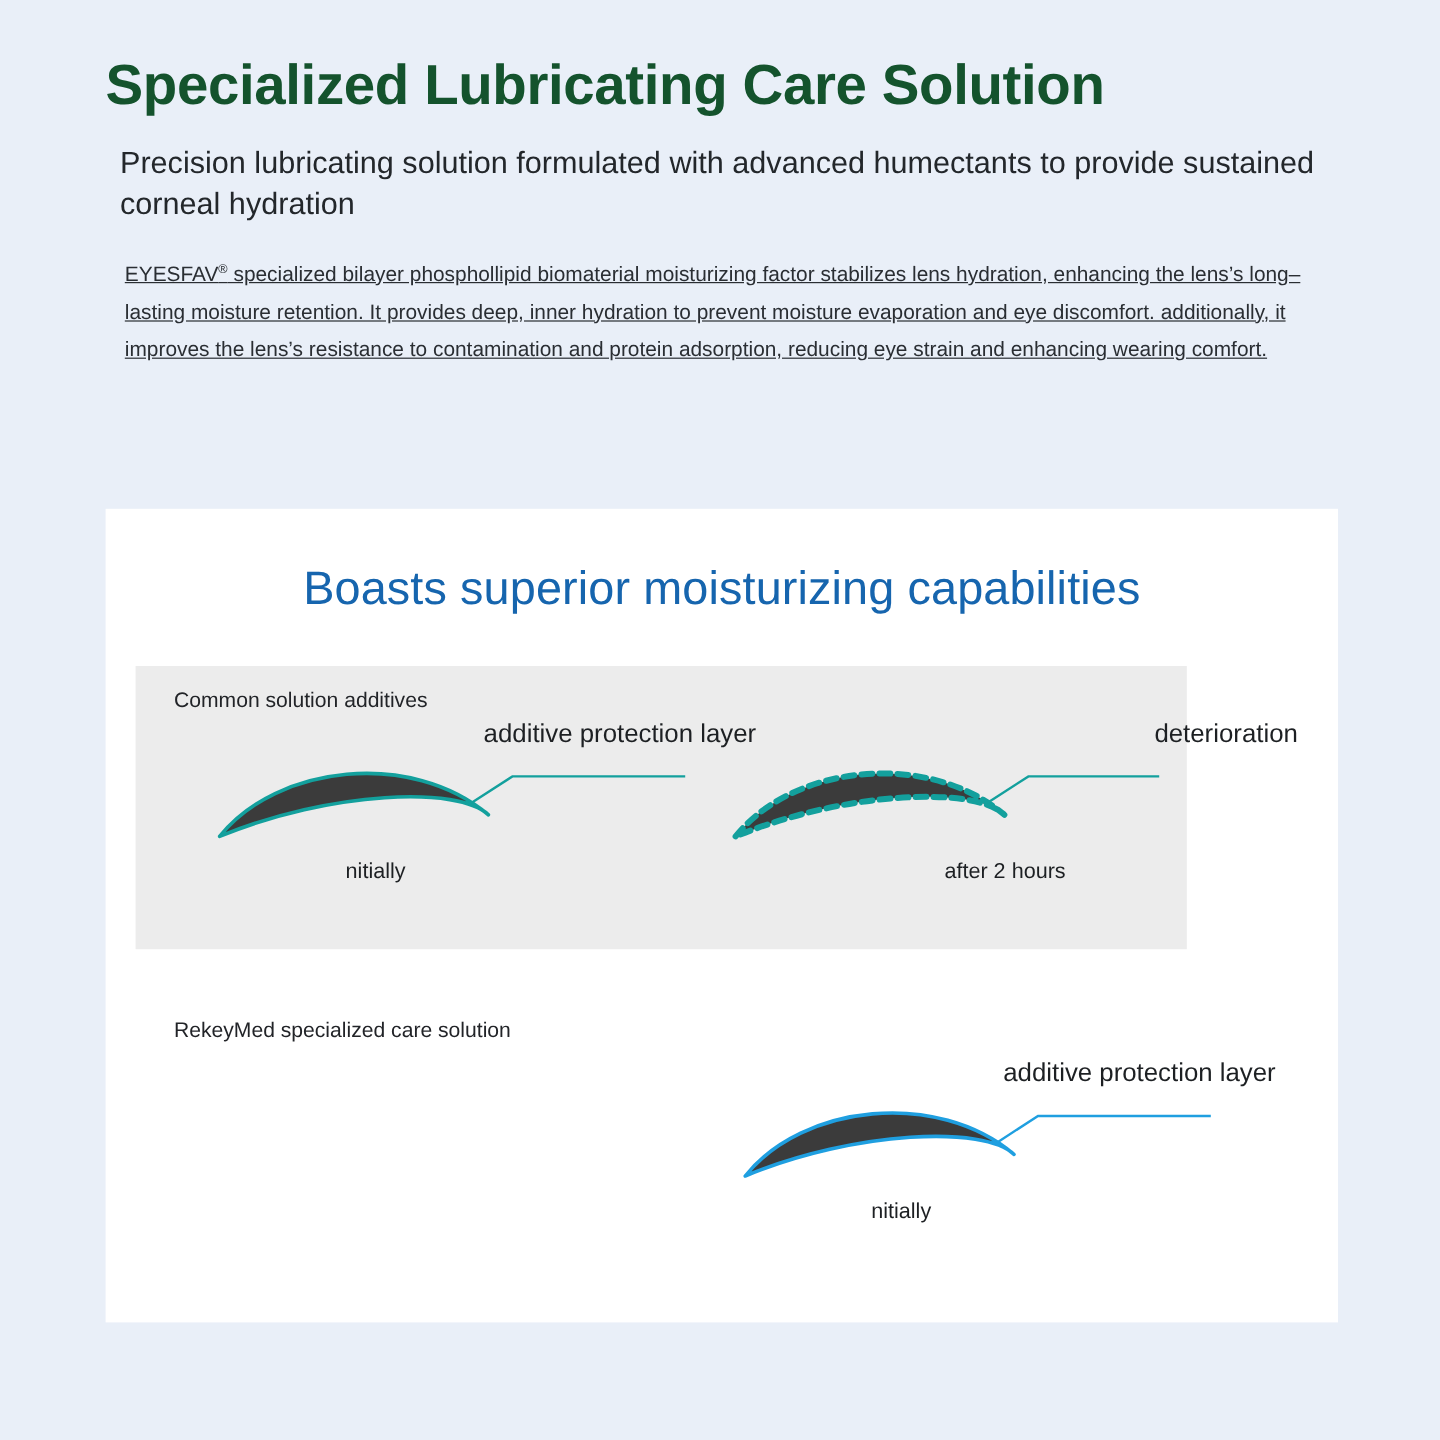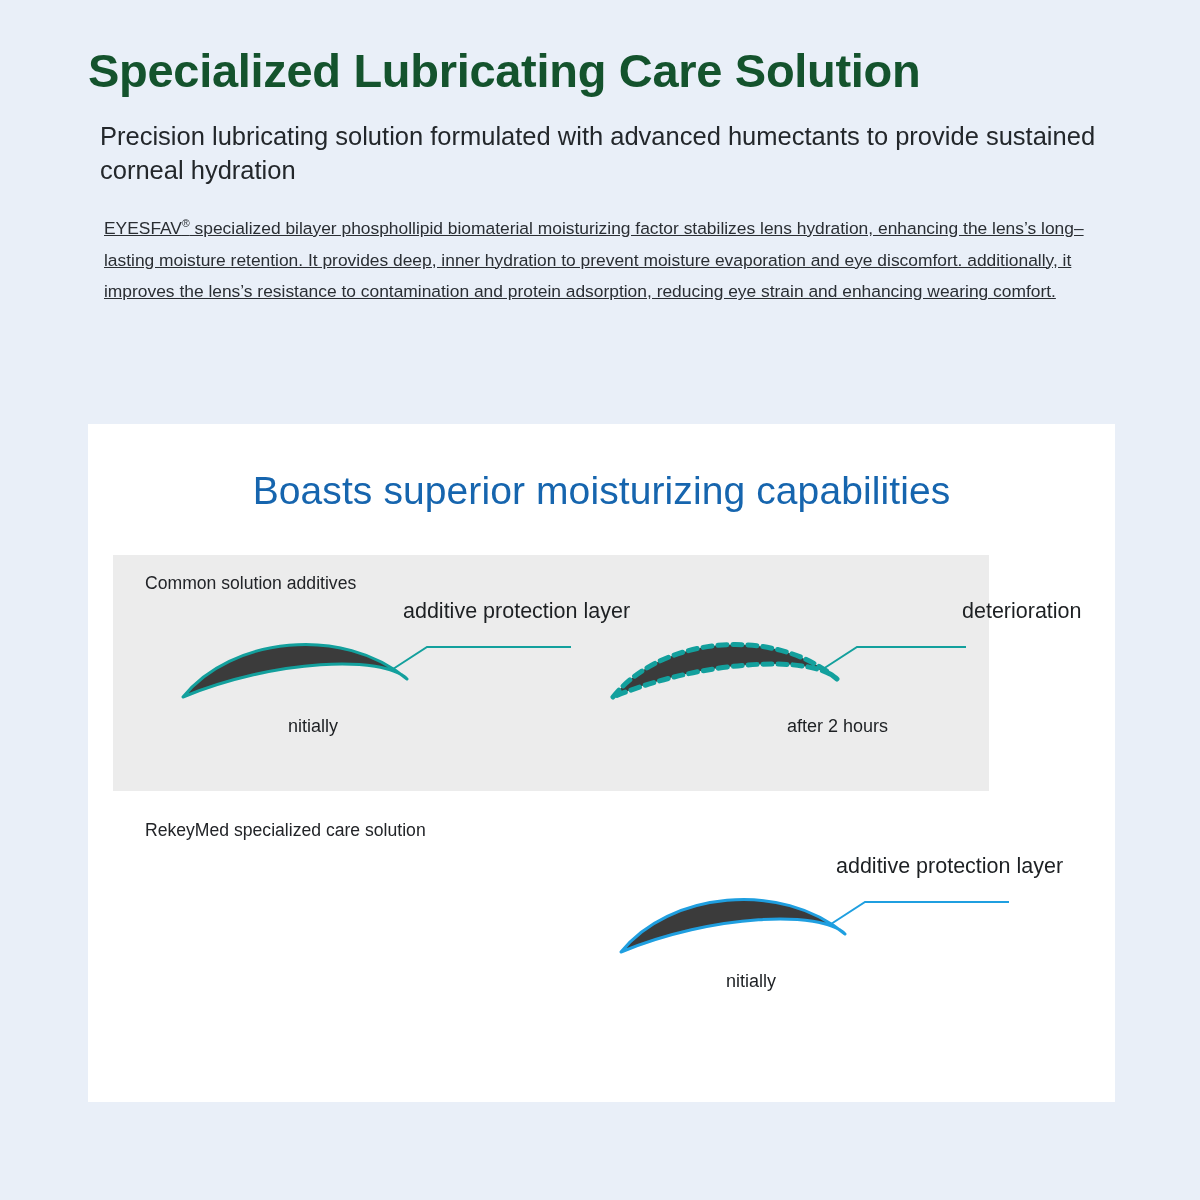--- a/index.html
+++ b/index.html
@@ -76,21 +76,21 @@
     position: absolute;
     left: 25px;
     width: 876px;
   }
   .row-top {
     top: 131px;
     height: 236px;
     background: #ececec;
   }
   .row-bottom {
-    top: 382px;
+    top: 410px;
     height: 260px;
     background: #ffffff;
   }
   .row-label {
     position: absolute;
     left: 32px;
     top: 18px;
     font-size: 17.6px;
     color: #222428;
   }

